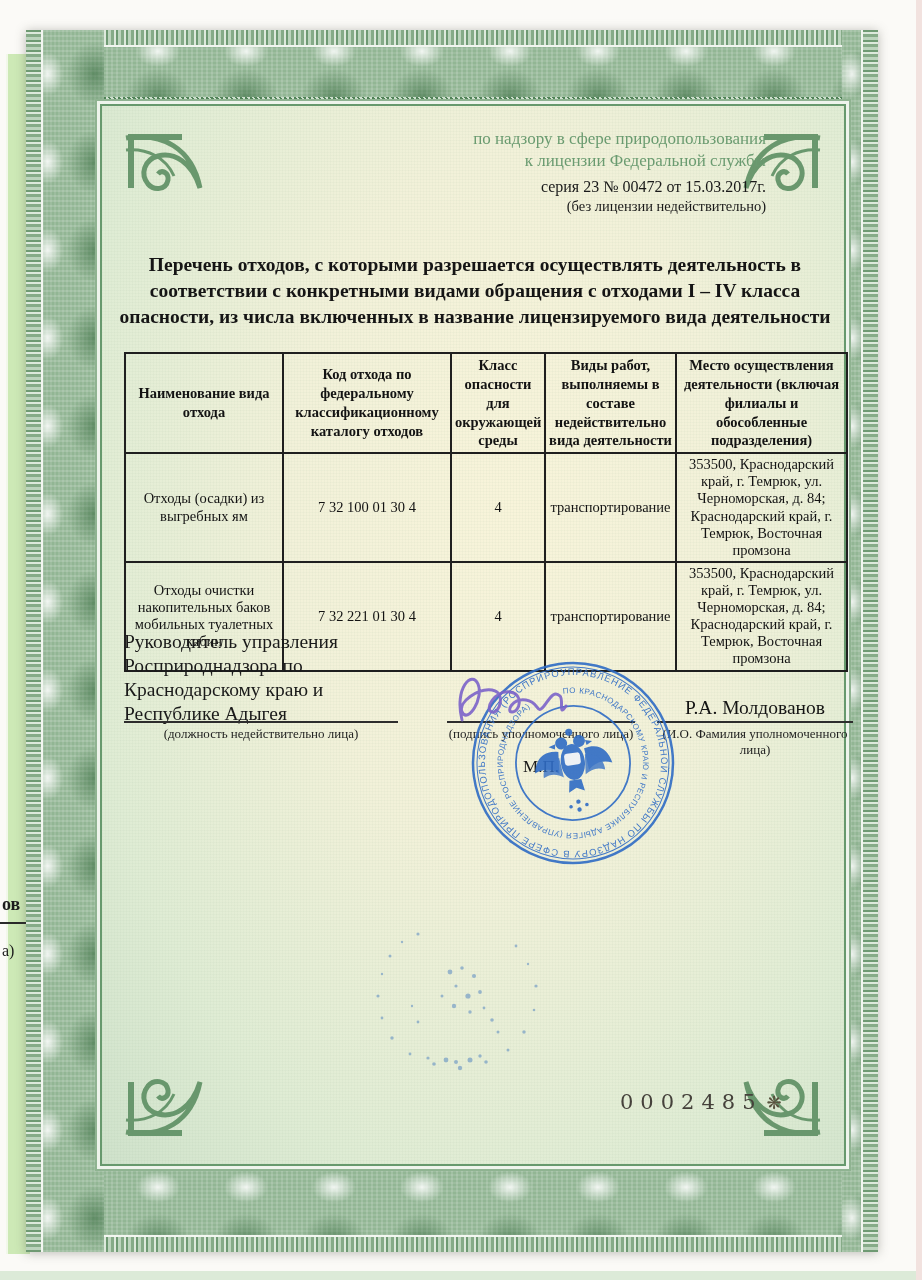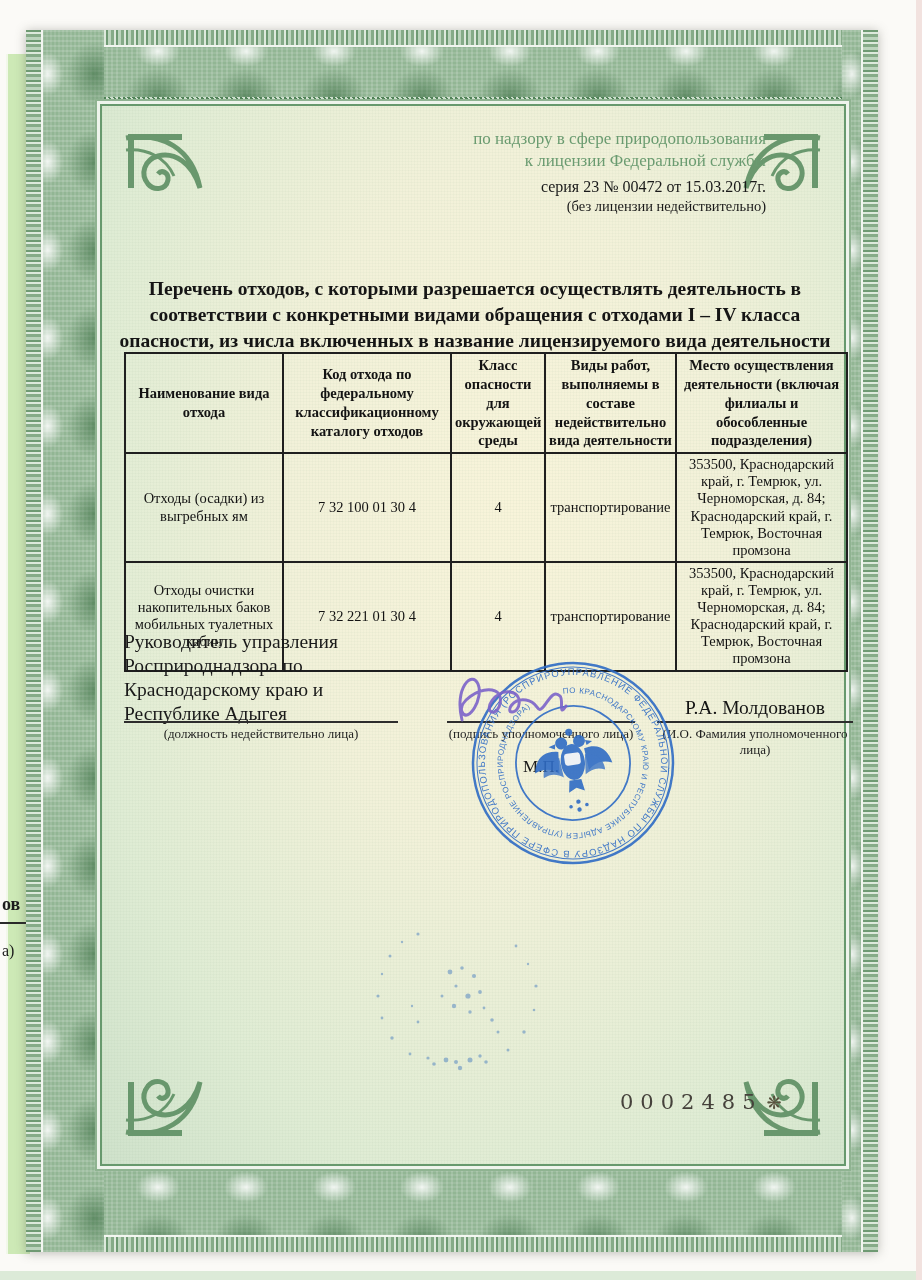--- a/index.html
+++ b/index.html
@@ -68,21 +68,21 @@
   
   .content{position:absolute;left:0;top:0;width:922px;height:1280px;z-index:4;}
 
   .appendix-header{position:absolute;top:128px;right:156px;text-align:right;line-height:1.28;}
   .ah-title{font-size:21px;color:#6a9b70;letter-spacing:1.5px;}
   .ah-sub{font-size:17px;color:#6a9b70;}
   .ah-series{font-size:16px;color:#191919;margin-top:5px;}
   .ah-note{font-size:14.5px;color:#191919;}
 
   .doc-title{position:absolute;left:100px;top:252px;width:750px;text-align:center;
-             font-size:19.5px;font-weight:bold;color:#151515;line-height:1.33;margin-top:24px;}
+             font-size:19.5px;font-weight:bold;color:#151515;line-height:1.33;}
 
   table.waste{position:absolute;left:124px;top:352px;width:722px;border-collapse:collapse;table-layout:fixed;}
   table.waste th,table.waste td{border:2px solid #1f1f1f;text-align:center;vertical-align:middle;
              padding:2px 3px;color:#131313;}
   table.waste th{font-size:14.5px;font-weight:bold;line-height:1.3;height:92px;}
   table.waste td{font-size:14.5px;line-height:1.18;height:88px;}
   td.loc{font-size:14px;}
 
   .sig-position{position:absolute;left:124px;top:630px;width:300px;font-size:19.5px;color:#1a1a1a;
                 line-height:1.23;white-space:pre-line;}

